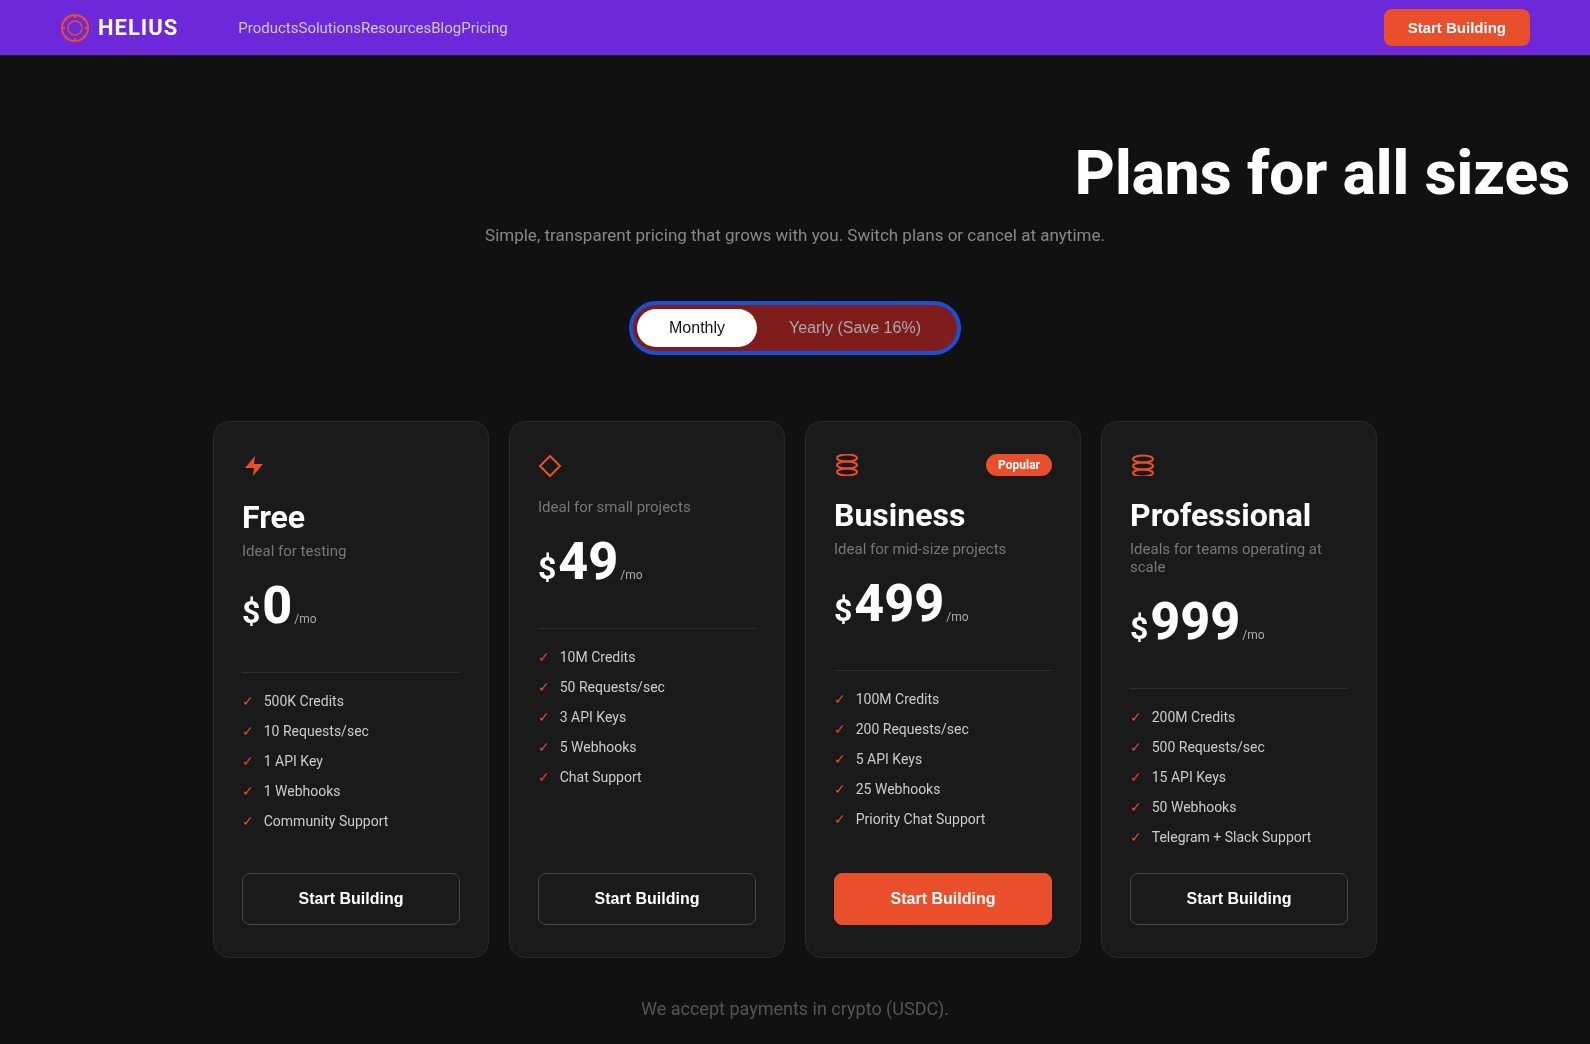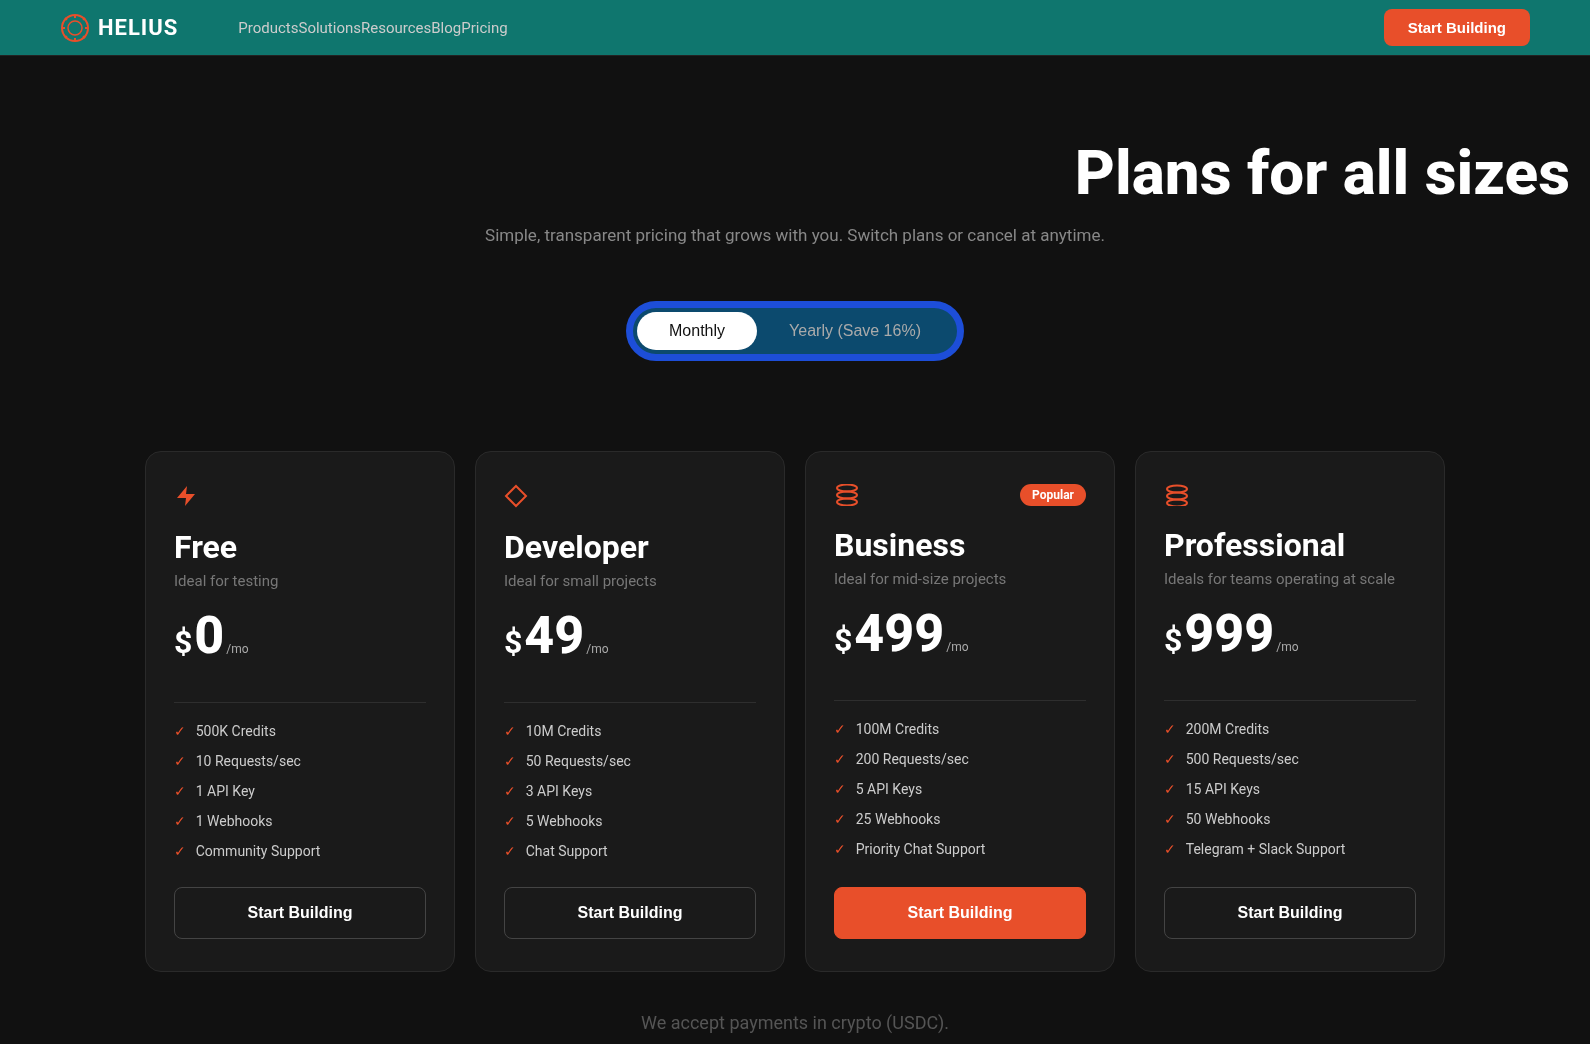--- a/index.html
+++ b/index.html
@@ -10,21 +10,21 @@
       min-height: 1044px;
       width: 1590px;
     }
 
     
     nav {
       display: flex;
       align-items: center;
       padding: 0 60px;
       height: 56px;
-      background: #0f766e;
+      background: #6d28d9;
       border-bottom: 1px solid #222;
     }
     .logo {
       display: flex;
       align-items: center;
       gap: 8px;
       text-decoration: none;
       margin-right: 60px;
     }
     .logo-icon {
@@ -72,25 +72,25 @@
     }
     .hero p {
       color: #888;
       font-size: 17px;
       margin-bottom: 56px;
     }
 
     
     .toggle-container {
       display: inline-flex;
-      background: #0c4a6e;
-      border: 7px solid #1d4ed8;
+      background: #7f1d1d;
+      border: 4px solid #1d4ed8;
       border-radius: 50px;
       padding: 4px;
-      margin-bottom: 50px;
+      margin-bottom: 26px;
     }
     .toggle-btn {
       padding: 10px 32px;
       border-radius: 50px;
       border: none;
       font-size: 16px;
       font-weight: 500;
       cursor: pointer;
       transition: all 0.2s;
     }
@@ -108,21 +108,21 @@
       display: flex;
       justify-content: center;
       gap: 20px;
       padding: 0 60px 40px;
     }
     .card {
       background: #1a1a1a;
       border: 1px solid #2a2a2a;
       border-radius: 16px;
       padding: 32px 28px;
-      width: 310px;
+      width: 276px;
       display: flex;
       flex-direction: column;
       position: relative;
     }
     .card-icon {
       margin-bottom: 16px;
     }
     .card-title {
       font-size: 32px;
       font-weight: 700;
@@ -303,21 +303,20 @@
     </ul>
     <button class="card-btn">Start Building</button>
   </div>
 
   <div class="card">
     <div class="card-icon">
       <svg width="24" height="24" viewBox="0 0 24 24" fill="none">
         <polygon points="12,2 22,12 12,22 2,12" fill="none" stroke="#e84f2a" stroke-width="2"></polygon>
       </svg>
     </div>
-    <div class="card-title">Developer</div>
     <div class="card-subtitle">Ideal for small projects</div>
     <div class="price-row">
       <span class="dollar">$</span>
       <span class="amount">49</span>
       <span class="per-mo-label">/mo</span>
     </div>
     <hr class="divider">
     <ul class="features">
       <li class="feature-item">
         <span class="check-icon">✓</span>

